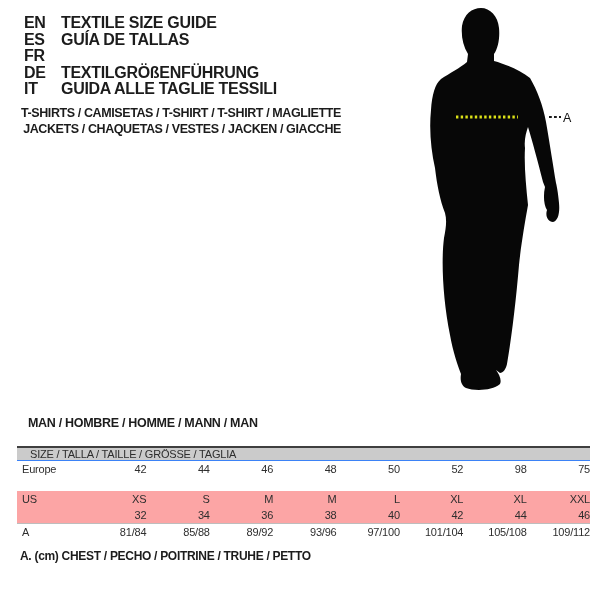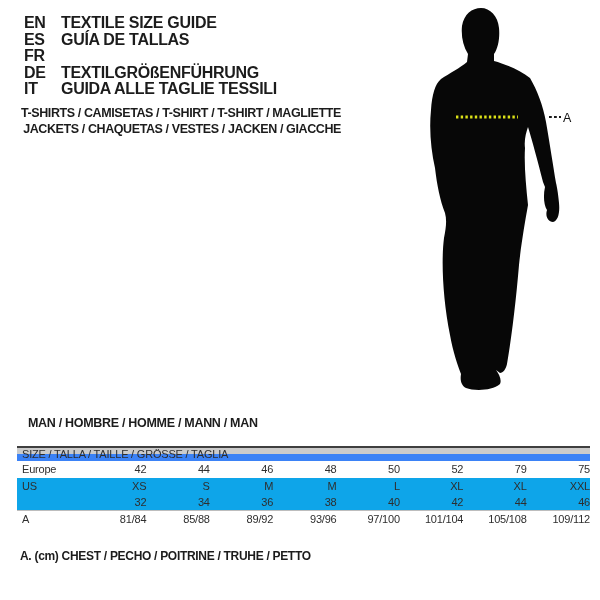--- a/index.html
+++ b/index.html
@@ -15,26 +15,26 @@
   #category-block{position:absolute;left:21px;top:106px;}
   .category-line{font-size:12.5px;font-weight:bold;line-height:15.5px;letter-spacing:-0.4px;white-space:nowrap;text-align:right;}
   
   #figure-wrap{position:absolute;left:400px;top:0;width:200px;height:400px;}
   
   #man-heading{position:absolute;left:20px;top:416px;font-size:12.5px;font-weight:bold;letter-spacing:-0.3px;padding-left:8px;}
   
   #size-table{position:absolute;left:17px;top:446px;width:573px;border-top:2px solid #3f3f3f;}
   .t-header{
     height:13px;line-height:13px;background:#cbcbcb;color:#2d2d2d;
-    font-size:11px;padding-left:5px;letter-spacing:-0.2px;border-bottom:7px solid #3b82f6;
+    font-size:11px;padding-left:13px;letter-spacing:-0.2px;border-bottom:1px solid #3b82f6;
     box-sizing:border-box;
   }
   .t-row{display:flex;box-sizing:border-box;}
-  .t-row.shaded{background:#0ea5e9;}
-  .t-row.h17{height:17px;line-height:17px;gap:17px;}
+  .t-row.shaded{background:#fca5a5;}
+  .t-row.h17{height:30px;line-height:17px;gap:17px;}
   .t-row.h16{height:16px;line-height:16px;}
   .t-row.bordered{border-top:1px solid #bdbdbd;}
   .t-label{flex:0 0 66px;width:66px;padding-left:5px;box-sizing:border-box;font-size:11px;color:#2e2e2e;text-align:left;letter-spacing:-0.2px;}
   .t-cell{flex:1 1 0;text-align:right;font-size:11px;color:#2e2e2e;letter-spacing:-0.2px;}
   
   #footnote{position:absolute;left:20px;top:549px;font-size:12px;font-weight:bold;letter-spacing:-0.3px;}
 </style>
 </head>
 <body>
 
@@ -115,21 +115,21 @@
     <div class="t-header">SIZE / TALLA / TAILLE / GRÖSSE / TAGLIA</div>
 
     <div class="t-row h17">
       <span class="t-label">Europe</span>
       <span class="t-cell">42</span>
       <span class="t-cell">44</span>
       <span class="t-cell">46</span>
       <span class="t-cell">48</span>
       <span class="t-cell">50</span>
       <span class="t-cell">52</span>
-      <span class="t-cell">79</span>
+      <span class="t-cell">98</span>
       <span class="t-cell">75</span>
     </div>
 
     <div class="t-row h16 shaded">
       <span class="t-label">US</span>
       <span class="t-cell">XS</span>
       <span class="t-cell">S</span>
       <span class="t-cell">M</span>
       <span class="t-cell">M</span>
       <span class="t-cell">L</span>

